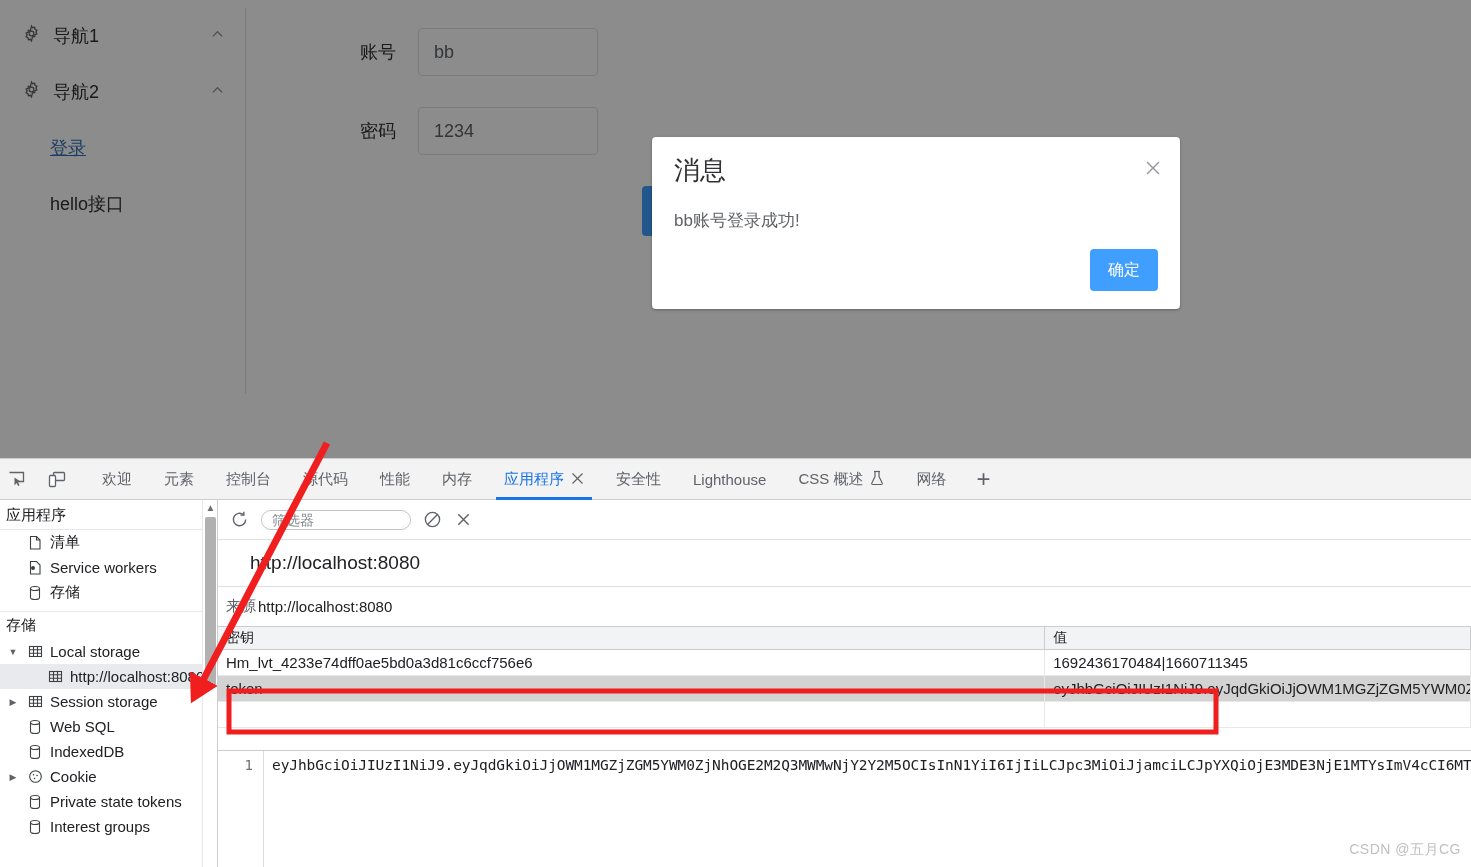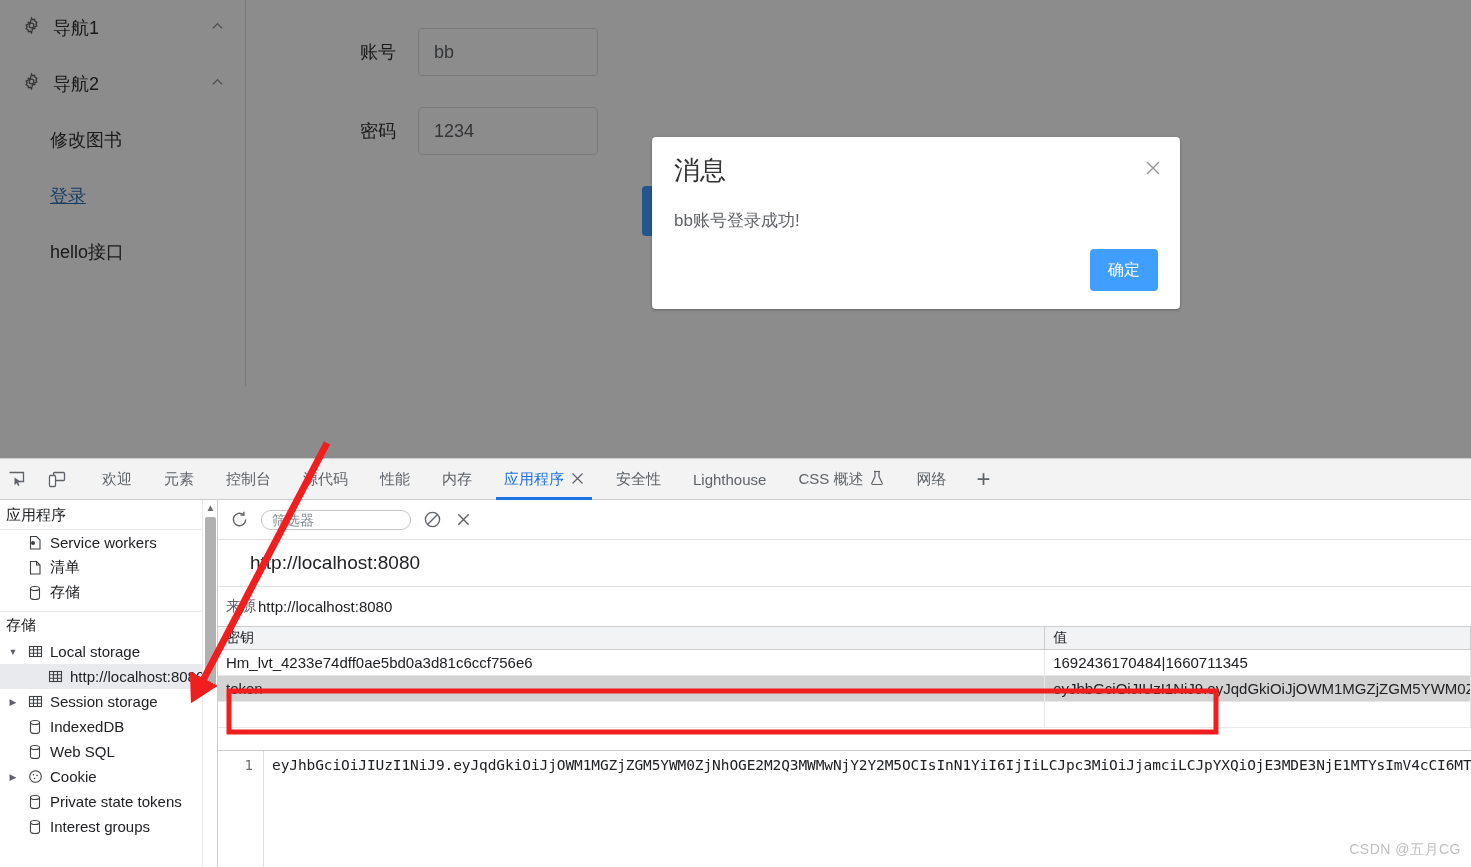--- a/index.html
+++ b/index.html
@@ -11,21 +11,21 @@
     background: #ffffff;
   }
   #root { position: relative; width: 1471px; height: 867px; }
 
   
   .page-area {
     position: absolute; left: 0; top: 0; width: 1471px; height: 458px;
     background: #ffffff; overflow: hidden;
   }
   .app-sidebar {
-    position: absolute; left: 0; top: 0; width: 246px; height: 386px;
+    position: absolute; left: 0; top: 8px; width: 246px; height: 386px;
     background: #ffffff; border-right: 1px solid #dcdfe6;
   }
   .nav-group-title {
     display: flex; align-items: center; height: 56px;
     padding: 0 20px 0 22px; color: #303133; font-size: 18px;
   }
   .nav-group-title .gear { margin-right: 12px; flex: 0 0 auto; }
   .nav-group-title .grow { flex: 1 1 auto; }
   .nav-arrow { color: #909399; flex: 0 0 auto; }
   .nav-item {
@@ -236,21 +236,20 @@
             <path d="M12 2.5l1.4 2.2 2.6-.5.4 2.6 2.4 1.1-1.3 2.3 1.3 2.3-2.4 1.1-.4 2.6-2.6-.5L12 21.5l-1.4-2.2-2.6.5-.4-2.6-2.4-1.1 1.3-2.3-1.3-2.3 2.4-1.1.4-2.6 2.6.5z"></path>
           </svg>
         </span>
         <span class="grow">导航2</span>
         <span class="nav-arrow">
           <svg width="15" height="15" viewBox="0 0 16 16" fill="none" stroke="#909399" stroke-width="1.4">
               <path d="M3 10l5-5 5 5"></path>
             </svg>
         </span>
       </div>
-      <div class="nav-item">修改图书</div>
       <div class="nav-item link">登录</div>
       <div class="nav-item">hello接口</div>
     </div>
 
     <div class="app-main">
       <div class="form-row" style="left:90px; top:28px;">
         <span class="form-label">账号</span>
         <input class="form-input" type="text" value="bb" style="">
       </div>
       <div class="form-row" style="left:90px; top:107px;">
@@ -344,34 +343,34 @@
 
     <div class="dt-body">
 
       <div class="dt-tree">
         <div class="dt-section-header">应用程序</div>
 
         <div class="dt-tree-item indent-1">
           <span class="dt-tree-icon">
             <svg width="14" height="16" viewBox="0 0 14 16" fill="none" stroke="#3c4043" stroke-width="1.1">
                 <path d="M2.5 1.5h6l3.5 3.5v9h-9.5z"></path>
+                <path d="M8.5 1.5v3.5h3.5"></path>
+              </svg>
+          </span>
+          <span>清单</span>
+        </div>
+
+        <div class="dt-tree-item indent-1">
+          <span class="dt-tree-icon">
+            <svg width="14" height="16" viewBox="0 0 14 16" fill="none" stroke="#3c4043" stroke-width="1.1">
+                <path d="M2.5 1.5h6l3.5 3.5v9h-9.5z"></path>
                 <circle cx="5" cy="8" r="2" fill="#3c4043" stroke="none"></circle>
               </svg>
           </span>
           <span>Service workers</span>
-        </div>
-
-        <div class="dt-tree-item indent-1">
-          <span class="dt-tree-icon">
-            <svg width="14" height="16" viewBox="0 0 14 16" fill="none" stroke="#3c4043" stroke-width="1.1">
-                <path d="M2.5 1.5h6l3.5 3.5v9h-9.5z"></path>
-                <path d="M8.5 1.5v3.5h3.5"></path>
-              </svg>
-          </span>
-          <span>清单</span>
         </div>
 
         <div class="dt-tree-item indent-1">
           <span class="dt-tree-icon">
             <svg width="14" height="16" viewBox="0 0 14 16" fill="none" stroke="#3c4043" stroke-width="1.1">
                 <ellipse cx="7" cy="3.5" rx="4.5" ry="2"></ellipse>
                 <path d="M2.5 3.5v9c0 1.1 2 2 4.5 2s4.5-.9 4.5-2v-9"></path>
               </svg>
           </span>
           <span>存储</span>
@@ -411,31 +410,31 @@
           <span>Session storage</span>
         </div>
 
         <div class="dt-tree-item indent-1">
           <span class="dt-tree-icon">
             <svg width="14" height="16" viewBox="0 0 14 16" fill="none" stroke="#3c4043" stroke-width="1.1">
                 <ellipse cx="7" cy="3.5" rx="4.5" ry="2"></ellipse>
                 <path d="M2.5 3.5v9c0 1.1 2 2 4.5 2s4.5-.9 4.5-2v-9"></path>
               </svg>
           </span>
-          <span>IndexedDB</span>
+          <span>Web SQL</span>
         </div>
 
         <div class="dt-tree-item indent-1">
           <span class="dt-tree-icon">
             <svg width="14" height="16" viewBox="0 0 14 16" fill="none" stroke="#3c4043" stroke-width="1.1">
                 <ellipse cx="7" cy="3.5" rx="4.5" ry="2"></ellipse>
                 <path d="M2.5 3.5v9c0 1.1 2 2 4.5 2s4.5-.9 4.5-2v-9"></path>
               </svg>
           </span>
-          <span>Web SQL</span>
+          <span>IndexedDB</span>
         </div>
 
         <div class="dt-tree-item">
           <span class="dt-twisty">▶</span>
           <span class="dt-tree-icon">
             <svg width="15" height="15" viewBox="0 0 15 15" fill="none" stroke="#3c4043" stroke-width="1.1">
               <circle cx="7.5" cy="7.5" r="5.8"></circle>
               <circle cx="5.5" cy="5.8" r="0.8" fill="#3c4043" stroke="none"></circle>
               <circle cx="9" cy="6.5" r="0.8" fill="#3c4043" stroke="none"></circle>
               <circle cx="6.5" cy="9.5" r="0.8" fill="#3c4043" stroke="none"></circle>

